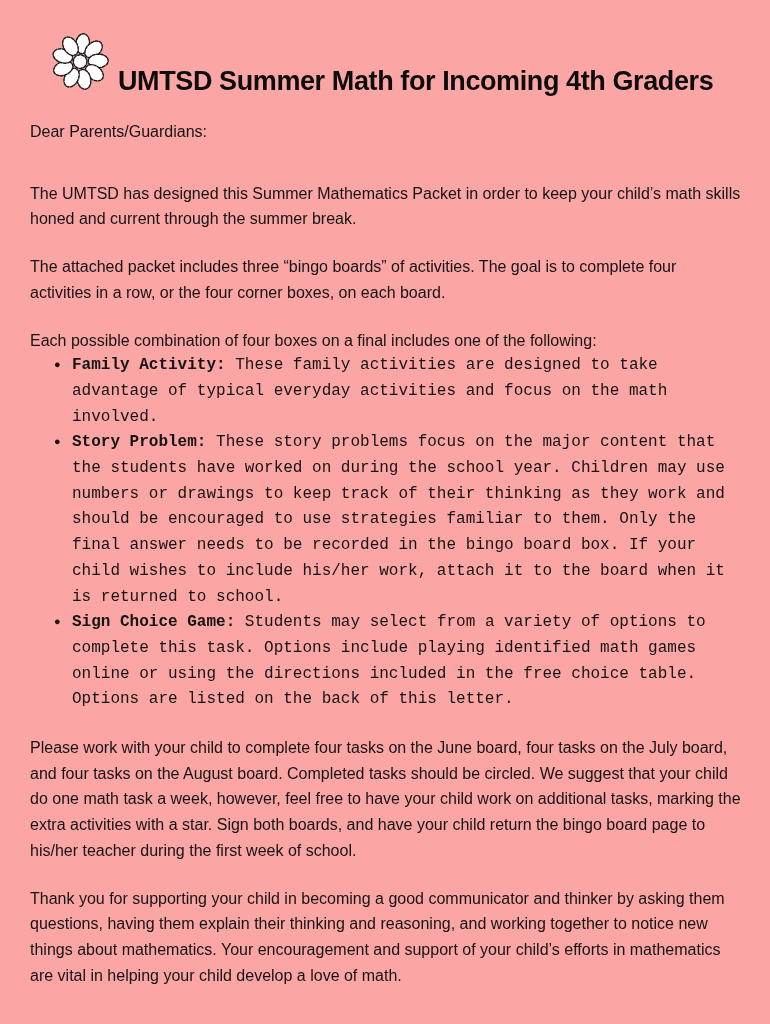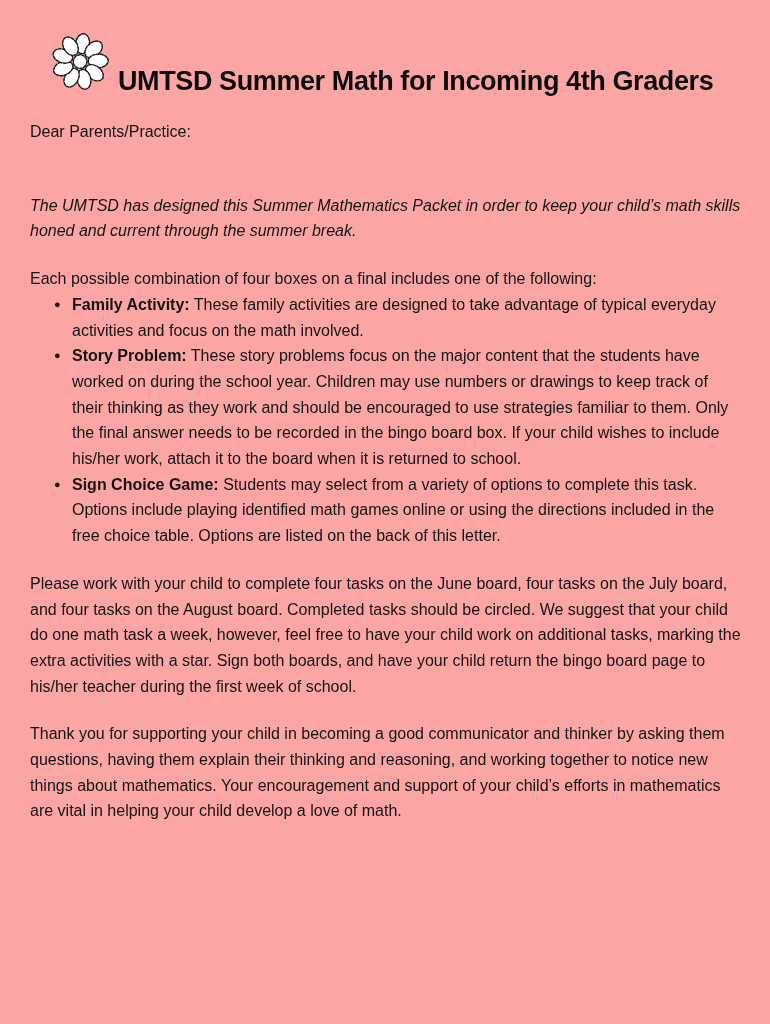--- a/index.html
+++ b/index.html
@@ -43,32 +43,32 @@
     white-space: nowrap;
   }
   p {
     margin: 22px 0 0 0;
     max-width: 712px;
   }
   p.salutation {
     margin-top: 27px;
   }
   p.first-body {
-    margin-top: 48px;
-    font-style: italic;
+    margin-top: 36px;
   }
   ul.activity-list {
     margin: 0;
     padding: 0;
     list-style: none;
     max-width: 712px;
   }
   ul.activity-list li {
     position: relative;
     padding-left: 42px;
+    font-family: Liberation Mono, monospace;
   }
   ul.activity-list li::before {
     content: "●";
     position: absolute;
     left: 24px;
     top: 0;
     font-size: 11px;
   }
   .b { font-weight: 700; }
 </style>
@@ -90,24 +90,25 @@
           <ellipse cx="31" cy="11" rx="7.5" ry="11" transform="rotate(248 31 31)"></ellipse>
           <ellipse cx="31" cy="11" rx="7.5" ry="11" transform="rotate(288 31 31)"></ellipse>
           <ellipse cx="31" cy="11" rx="7.5" ry="11" transform="rotate(328 31 31)"></ellipse>
           <circle cx="31" cy="31" r="7.5"></circle>
         </g>
       </svg>
     </span>
     <h1 class="page-title">UMTSD Summer Math for Incoming 4th Graders</h1>
   </div>
 
-  <p class="salutation">Dear Parents/Practice:</p>
+  <p class="salutation">Dear Parents/Guardians:</p>
 
   <p class="first-body">The UMTSD has designed this Summer Mathematics Packet in order to keep your child’s math skills honed and current through the summer break.</p>
 
+  <p>The attached packet includes three “bingo boards” of activities. The goal is to complete four activities in a row, or the four corner boxes, on each board.</p>
 
   <p>Each possible combination of four boxes on a final includes one of the following:</p>
 
   <ul class="activity-list">
     <li><span class="b">Family Activity:</span> <span>These family activities are designed to take advantage of typical everyday activities and focus on the math involved.</span></li>
     <li><span class="b">Story Problem:</span> <span>These story problems focus on the major content that the students have worked on during the school year. Children may use numbers or drawings to keep track of their thinking as they work and should be encouraged to use strategies familiar to them. Only the final answer needs to be recorded in the bingo board box. If your child wishes to include his/her work, attach it to the board when it is returned to school.</span></li>
     <li><span class="b">Sign Choice Game:</span> <span>Students may select from a variety of options to complete this task. Options include playing identified math games online or using the directions included in the free choice table. Options are listed on the back of this letter.</span></li>
   </ul>
 
   <p>Please work with your child to complete four tasks on the June board, four tasks on the July board, and four tasks on the August board. Completed tasks should be circled. We suggest that your child do one math task a week, however, feel free to have your child work on additional tasks, marking the extra activities with a star. Sign both boards, and have your child return the bingo board page to his/her teacher during the first week of school.</p>

